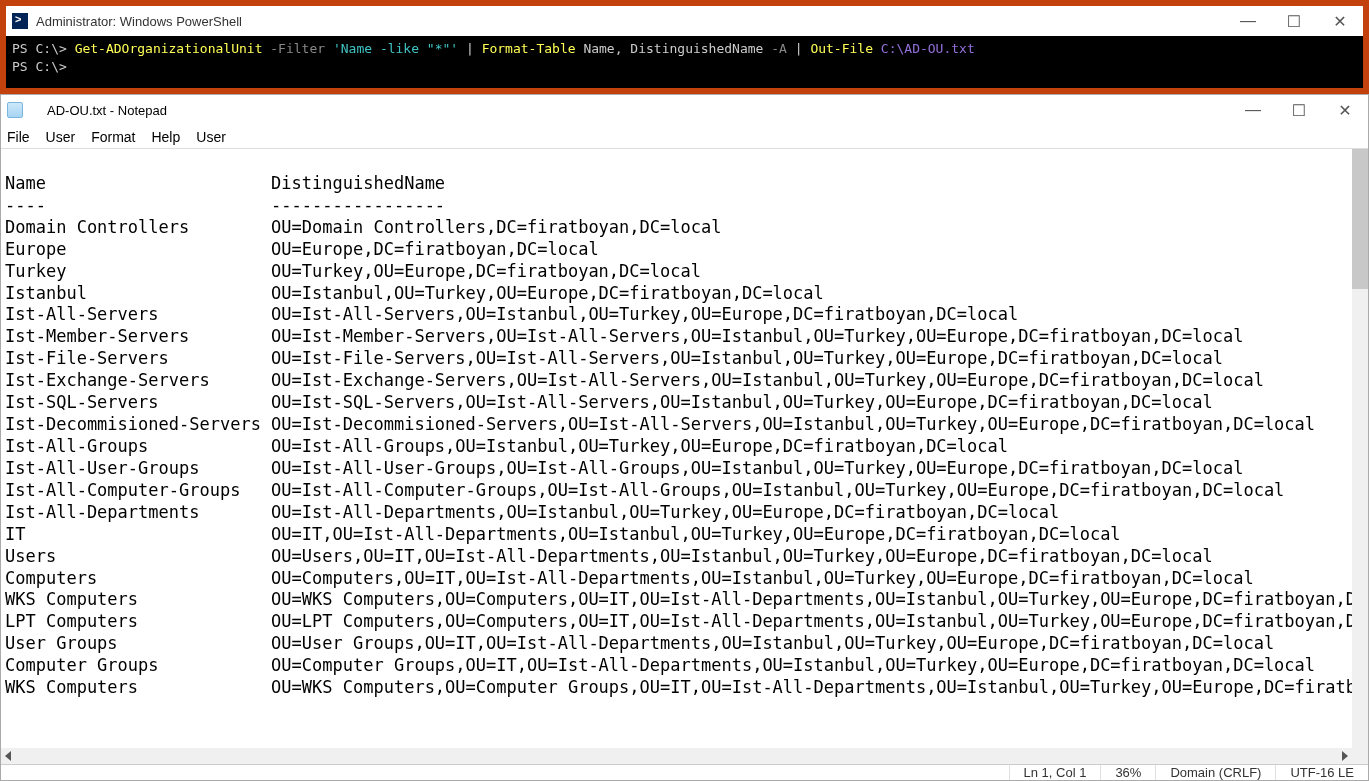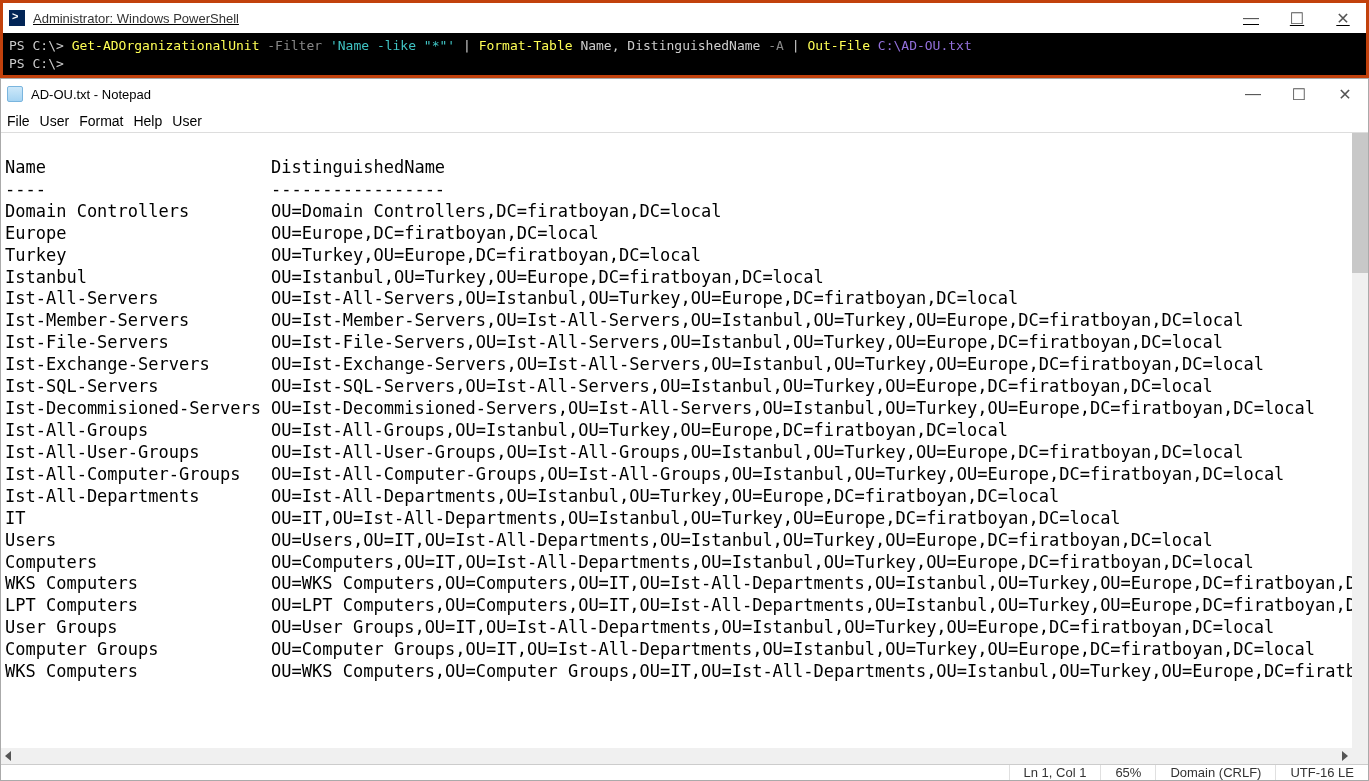--- a/index.html
+++ b/index.html
@@ -11,24 +11,23 @@
     height: 781px;
     overflow: hidden;
     display: flex;
     flex-direction: column;
   }
 
   
   .ps-window {
     display: flex;
     flex-direction: column;
-    border: 3px solid #c2410c;
-    height: 78px;
+    border: 6px solid #c2410c;
+    height: 94px;
     flex: 0 0 auto;
-    text-decoration: underline;
   }
   .ps-titlebar {
     height: 30px;
     background: #fff;
     display: flex;
     align-items: center;
     padding-left: 6px;
     font-size: 13px;
     color: #333;
   }
@@ -86,35 +85,36 @@
     border: 1px solid #aaa;
     background: #fff;
     min-height: 0;
   }
   .np-titlebar {
     height: 30px;
     display: flex;
     align-items: center;
     padding-left: 6px;
     font-size: 13px;
+    gap: 16px;
   }
   .np-icon {
     width: 16px; height: 16px;
     background: linear-gradient(#cde8f9, #a6d4f2);
     border: 1px solid #7ab5de;
     border-radius: 2px;
     margin-right: 8px;
   }
   .np-title { flex: 1; color: #000; }
   .np-menubar {
     height: 24px;
     display: flex;
     align-items: center;
     padding: 0 6px;
-    gap: 10px;
+    gap: 16px;
     font-size: 14px;
     border-bottom: 1px solid #ddd;
   }
   .np-menuitem { color: #000; }
 
   .np-body {
     flex: 1;
     position: relative;
     display: flex;
     flex-direction: column;
@@ -244,17 +244,17 @@
       <div class="np-scroll-v-thumb"></div>
     </div>
     <div class="np-scroll-h">
       <div class="np-scroll-h-corner"></div>
     </div>
   </div>
 
   <div class="np-statusbar">
     <div class="np-status-spacer"></div>
     <div class="np-status-cell">Ln 1, Col 1</div>
-    <div class="np-status-cell">65%</div>
+    <div class="np-status-cell">36%</div>
     <div class="np-status-cell">Domain (CRLF)</div>
     <div class="np-status-cell">UTF-16 LE</div>
   </div>
 </div>
 
 </body></html>

